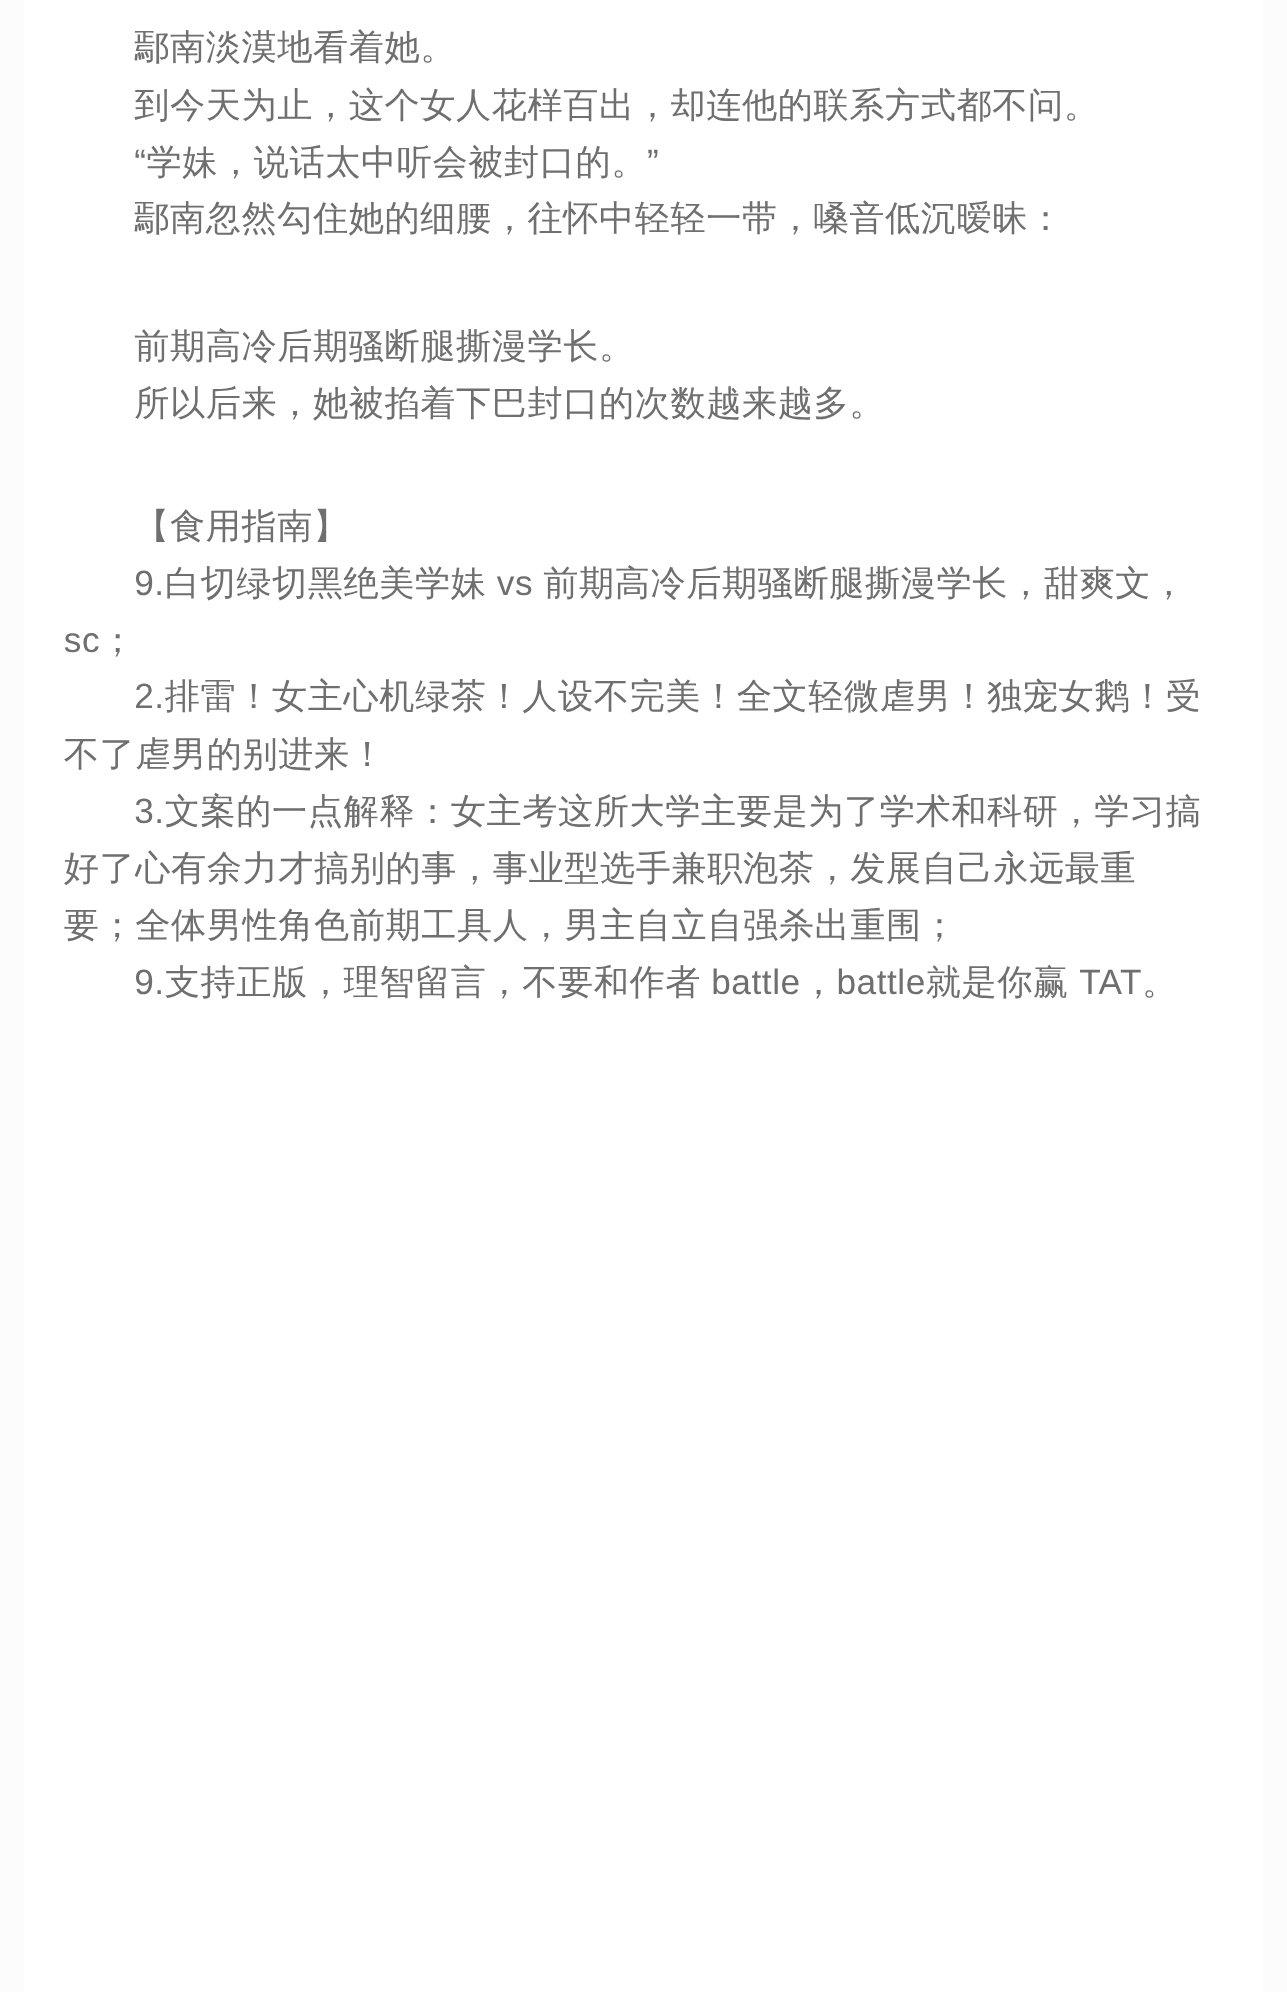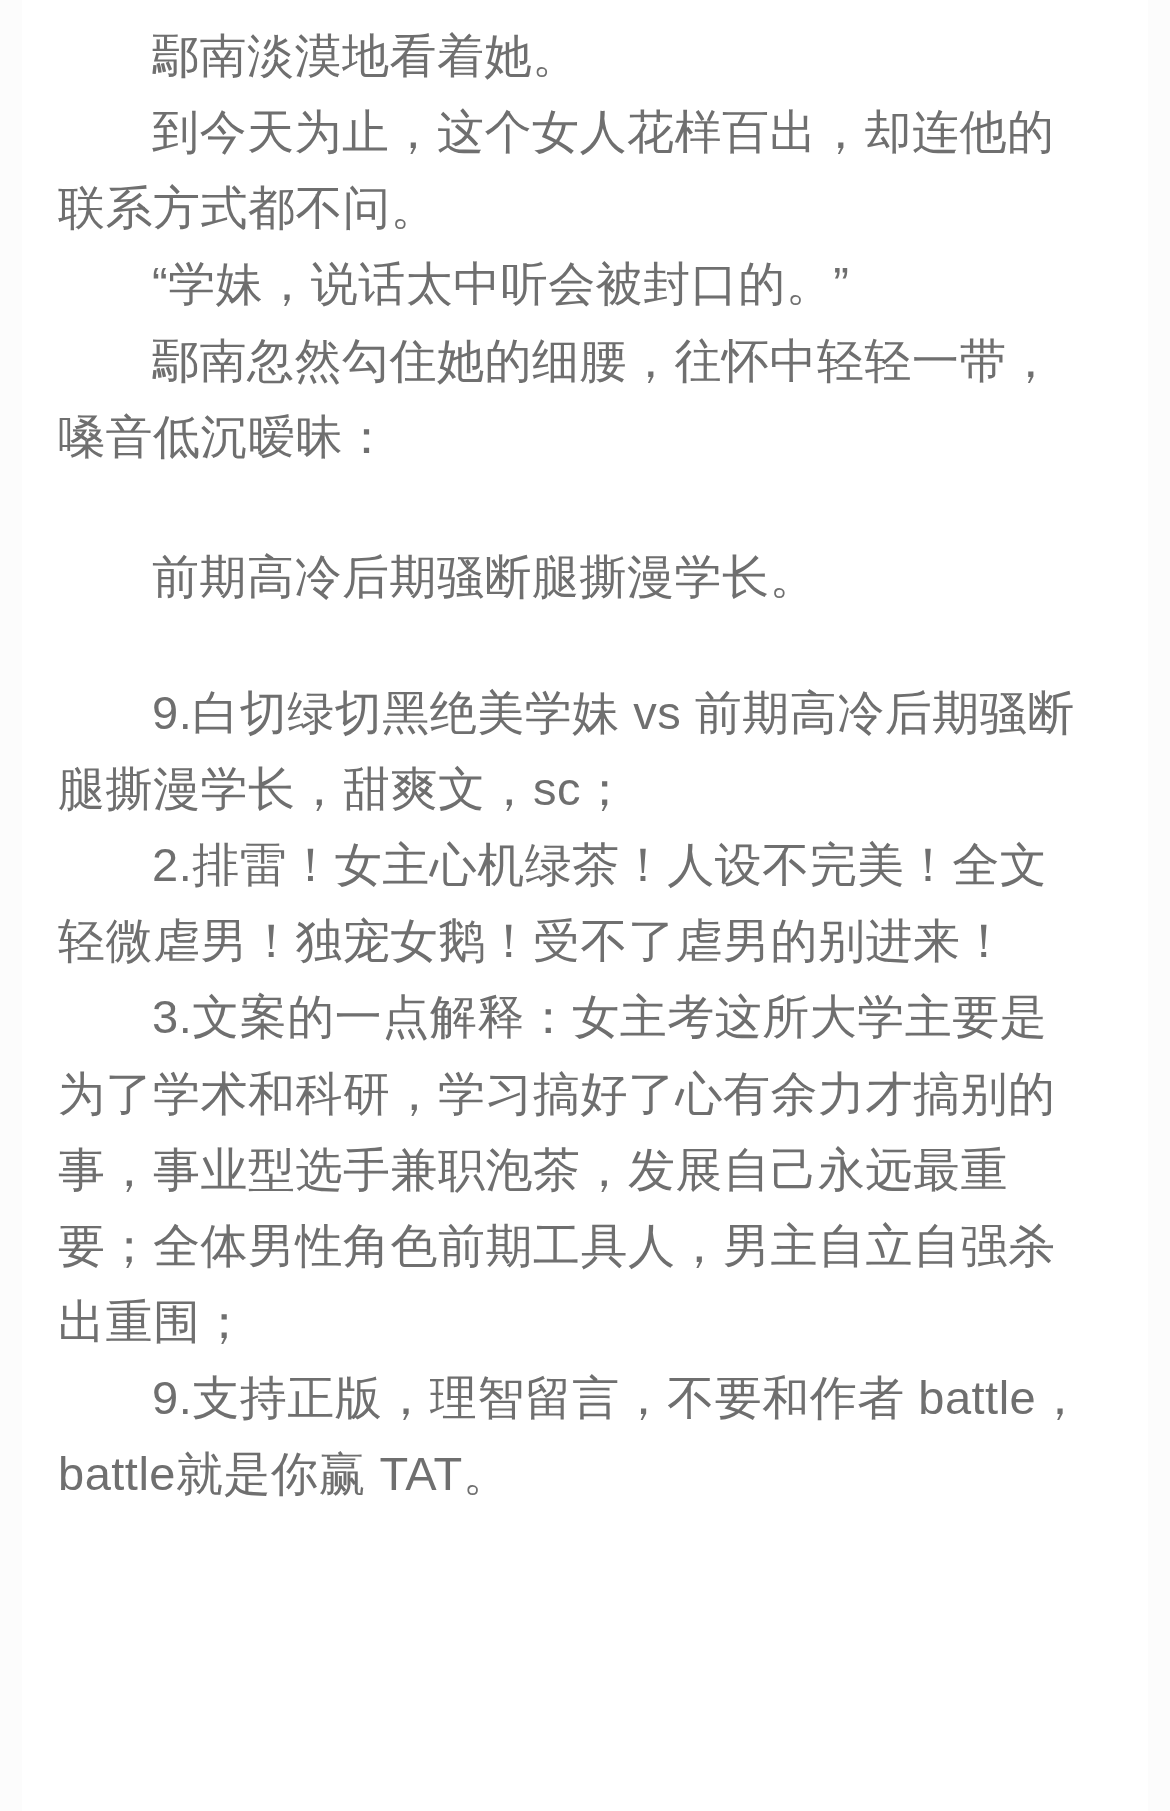--- a/index.html
+++ b/index.html
@@ -36,21 +36,21 @@
     left: 22px;
     top: 0;
     width: 1126px;
     padding: 18px 54px 0 36px;
     box-sizing: border-box;
   }
 
   p.para {
     margin: 0 0 0 0;
     color: #6f6f6f;
-    font-size: 47px;
+    font-size: 32px;
     line-height: 1.62;
     text-indent: 2em;
     letter-spacing: 0.5px;
     font-weight: 400;
     word-break: break-word;
   }
   .spacer-lg {
     height: 64px;
   }
   .spacer-md {
@@ -67,22 +67,24 @@
   <div class="content">
 
     <p class="para">鄢南淡漠地看着她。</p>
     <p class="para">到今天为止，这个女人花样百出，却连他的联系方式都不问。</p>
     <p class="para">“学妹，说话太中听会被封口的。”</p>
     <p class="para">鄢南忽然勾住她的细腰，往怀中轻轻一带，嗓音低沉暧昧：</p>
 
     <div class="spacer-lg"></div>
 
     <p class="para">前期高冷后期骚断腿撕漫学长。</p>
+    <p class="para">所以后来，她被掐着下巴封口的次数越来越多。</p>
 
     <div class="spacer-md"></div>
 
+    <p class="para">【食用指南】</p>
     <p class="para">9.白切绿切黑绝美学妹 vs 前期高冷后期骚断腿撕漫学长，甜爽文，sc；</p>
     <p class="para">2.排雷！女主心机绿茶！人设不完美！全文轻微虐男！独宠女鹅！受不了虐男的别进来！</p>
     <p class="para">3.文案的一点解释：女主考这所大学主要是为了学术和科研，学习搞好了心有余力才搞别的事，事业型选手兼职泡茶，发展自己永远最重要；全体男性角色前期工具人，男主自立自强杀出重围；</p>
     <p class="para">9.支持正版，理智留言，不要和作者 battle，battle就是你赢 TAT。</p>
 
   </div>
 </div>
 
 </body></html>

